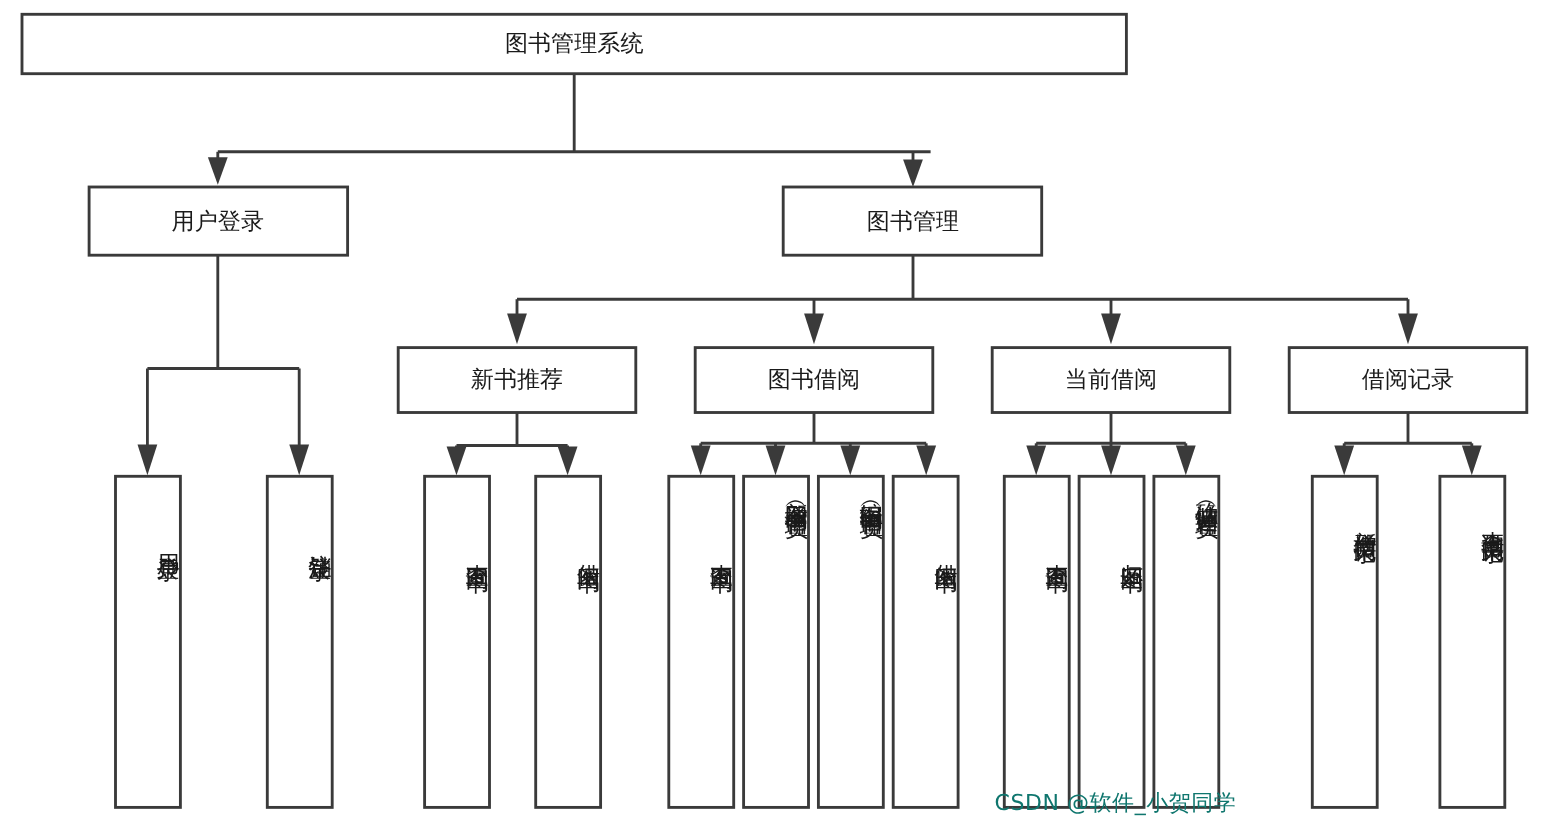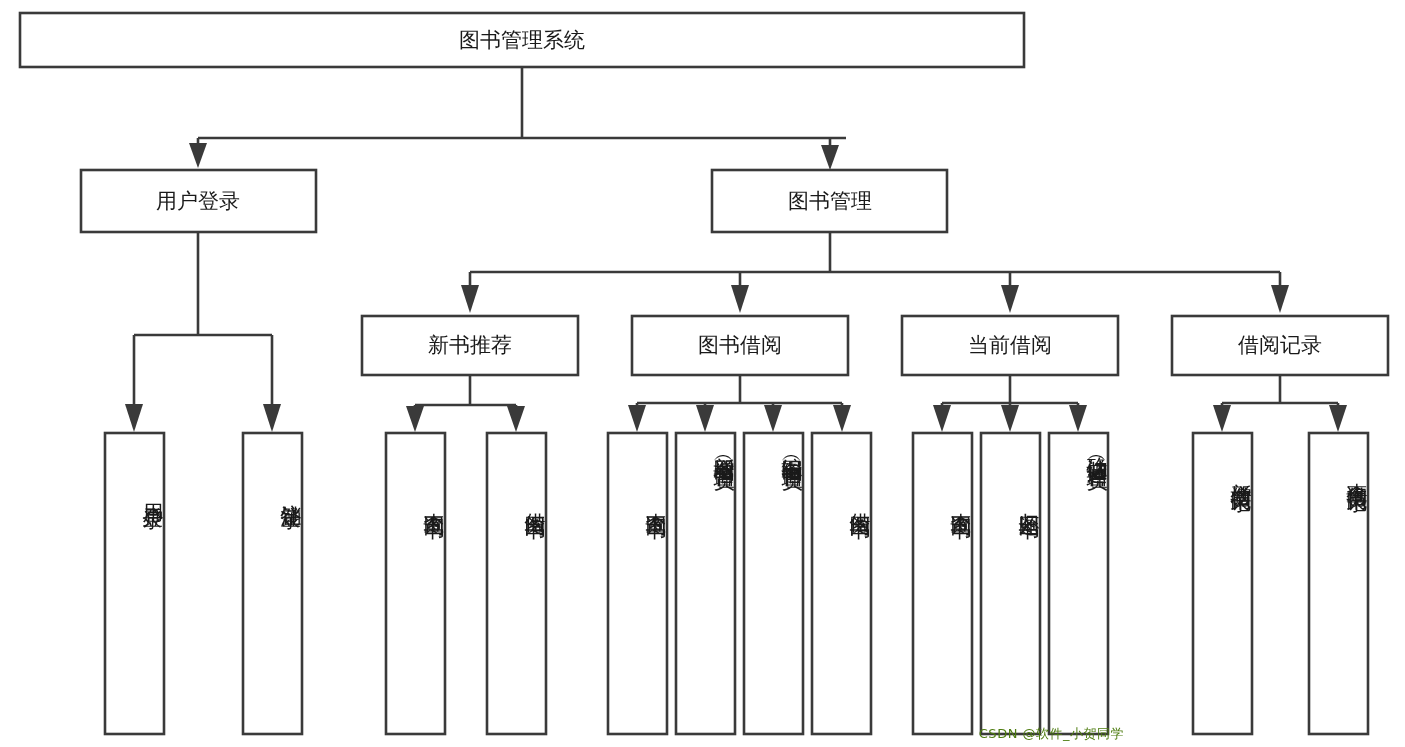--- a/index.html
+++ b/index.html
@@ -67,22 +67,22 @@
   }
   .leaf-cell {
     position: absolute;
     display: block;
   }
   #watermark {
     position: absolute;
     right: 8px;
     bottom: 4px;
     font-family: "DejaVu Sans", "Liberation Sans", sans-serif;
-    font-size: 13px;
-    color: #4d7c0f;
+    font-size: 20px;
+    color: #0f766e;
     letter-spacing: 0.5px;
     white-space: nowrap;
   }
 </style>
 </head>
 <body>
 
 <div id="diagram-root">
 
   <svg id="tree-svg" viewBox="0 0 1405 747">

